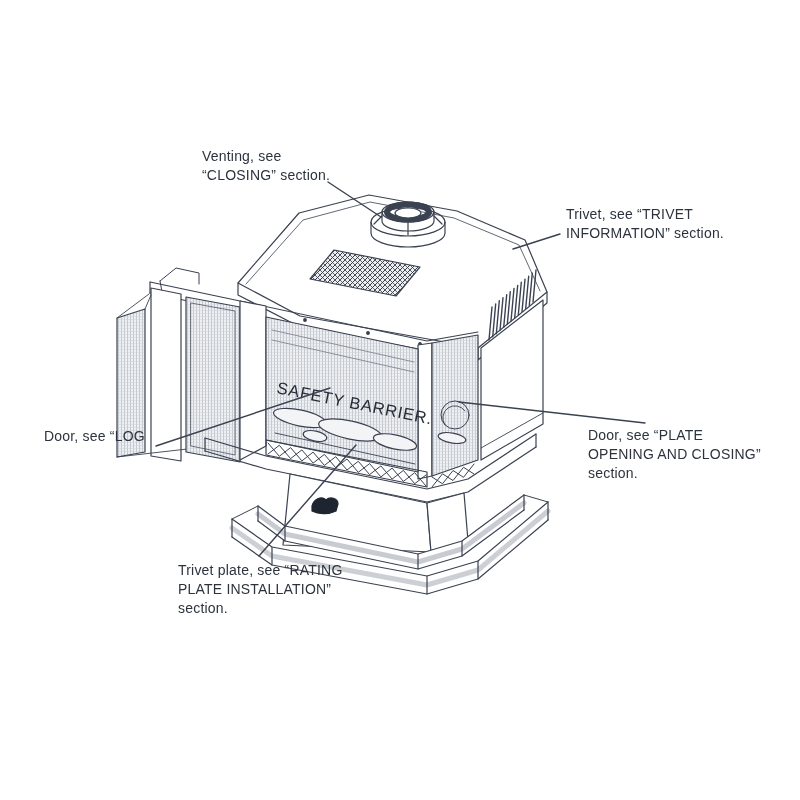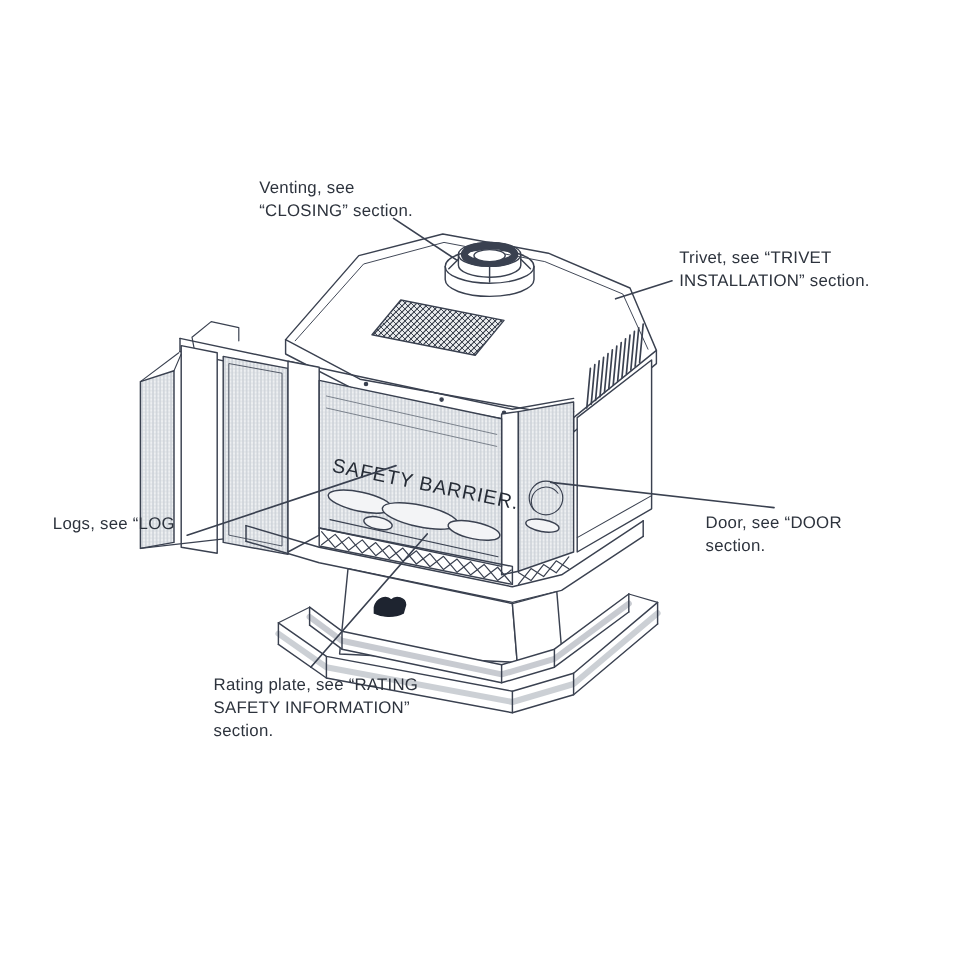--- a/index.html
+++ b/index.html
@@ -152,38 +152,39 @@
       <g stroke-width="1.4">
         <path d="M328 182 L381 217"></path>
         <path d="M560 234 L513 249"></path>
         <path d="M156 446 L330 388"></path>
         <path d="M645 423 L459 402"></path>
         <path d="M259 556 L356 445"></path>
       </g>
     </g>
   </svg>
 
-  <div class="callout" style="left:216px;top:147px;">
+  <div class="callout" style="left:202px;top:147px;">
     <span>Venting, see</span>
     <span>“CLOSING” section.</span>
   </div>
 
   <div class="callout" style="left:566px;top:205px;">
     <span>Trivet, see “TRIVET</span>
-    <span>INSTALLATION” section.</span>
+    <span>INFORMATION” section.</span>
   </div>
 
   <div class="callout" style="left:44px;top:427px;">
-    <span>Logs, see “LOG</span>
+    <span>Door, see “LOG</span>
   </div>
 
   <div class="callout" style="left:588px;top:426px;">
-    <span>Door, see “DOOR</span>
+    <span>Door, see “PLATE</span>
+    <span>OPENING AND CLOSING”</span>
     <span>section.</span>
   </div>
 
   <div class="callout" style="left:178px;top:561px;">
-    <span>Rating plate, see “RATING</span>
-    <span>SAFETY INFORMATION”</span>
+    <span>Trivet plate, see “RATING</span>
+    <span>PLATE INSTALLATION”</span>
     <span>section.</span>
   </div>
 
 </div>
 
 </body></html>

